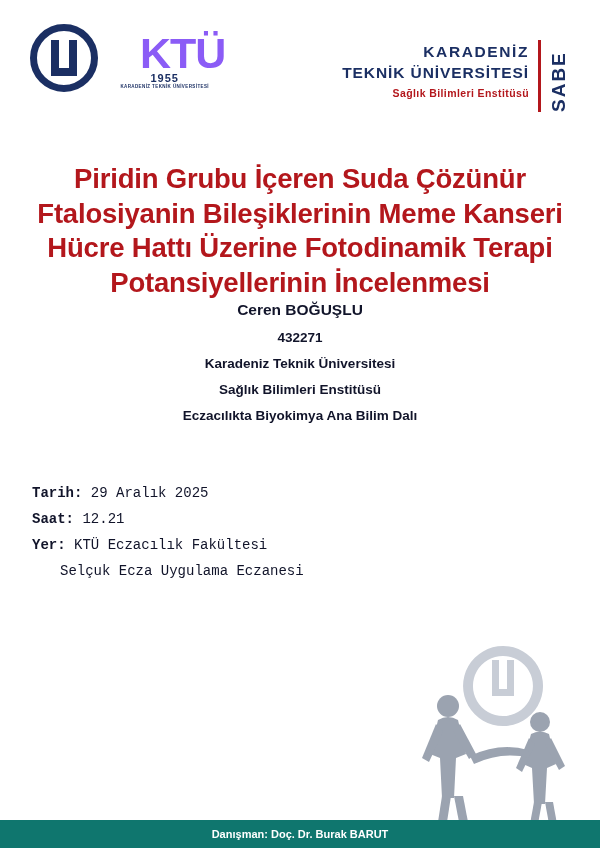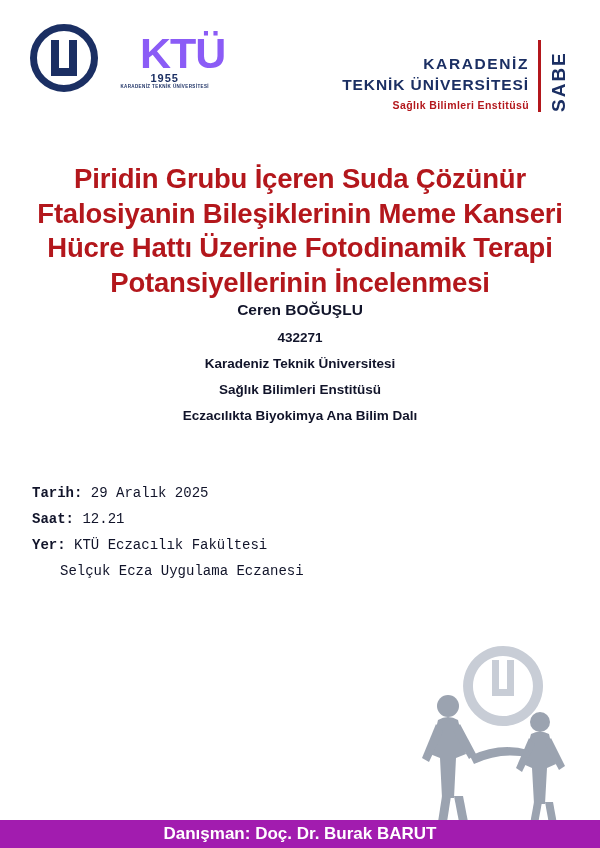--- a/index.html
+++ b/index.html
@@ -85,21 +85,21 @@
     font-weight: bold;
     color: #1b2f63;
     text-align: center;
     letter-spacing: 0.4px;
     margin-top: 1px;
   }
 
   
   .sabe-block {
     display: flex;
-    align-items: flex-end;
+    align-items: flex-start;
     gap: 9px;
     margin-top: 22px;
     margin-left: 20px;
   }
   .sabe-text {
     text-align: right;
     color: #1b2f63;
     line-height: 1.35;
     padding-top: 2px;
   }
@@ -196,26 +196,26 @@
     opacity: 1;
   }
 
   
   .footer {
     position: absolute;
     left: 0;
     bottom: 0;
     width: 100%;
     height: 28px;
-    background: #a21caf;
+    background: #0f766e;
     color: #ffffff;
     display: flex;
     align-items: center;
     justify-content: center;
-    font-size: 17px;
+    font-size: 11px;
     font-weight: bold;
   }
 </style>
 </head>
 <body>
 
 <div class="header">
 
   <div class="ktu-logo">
     <div class="ktu-mark">

